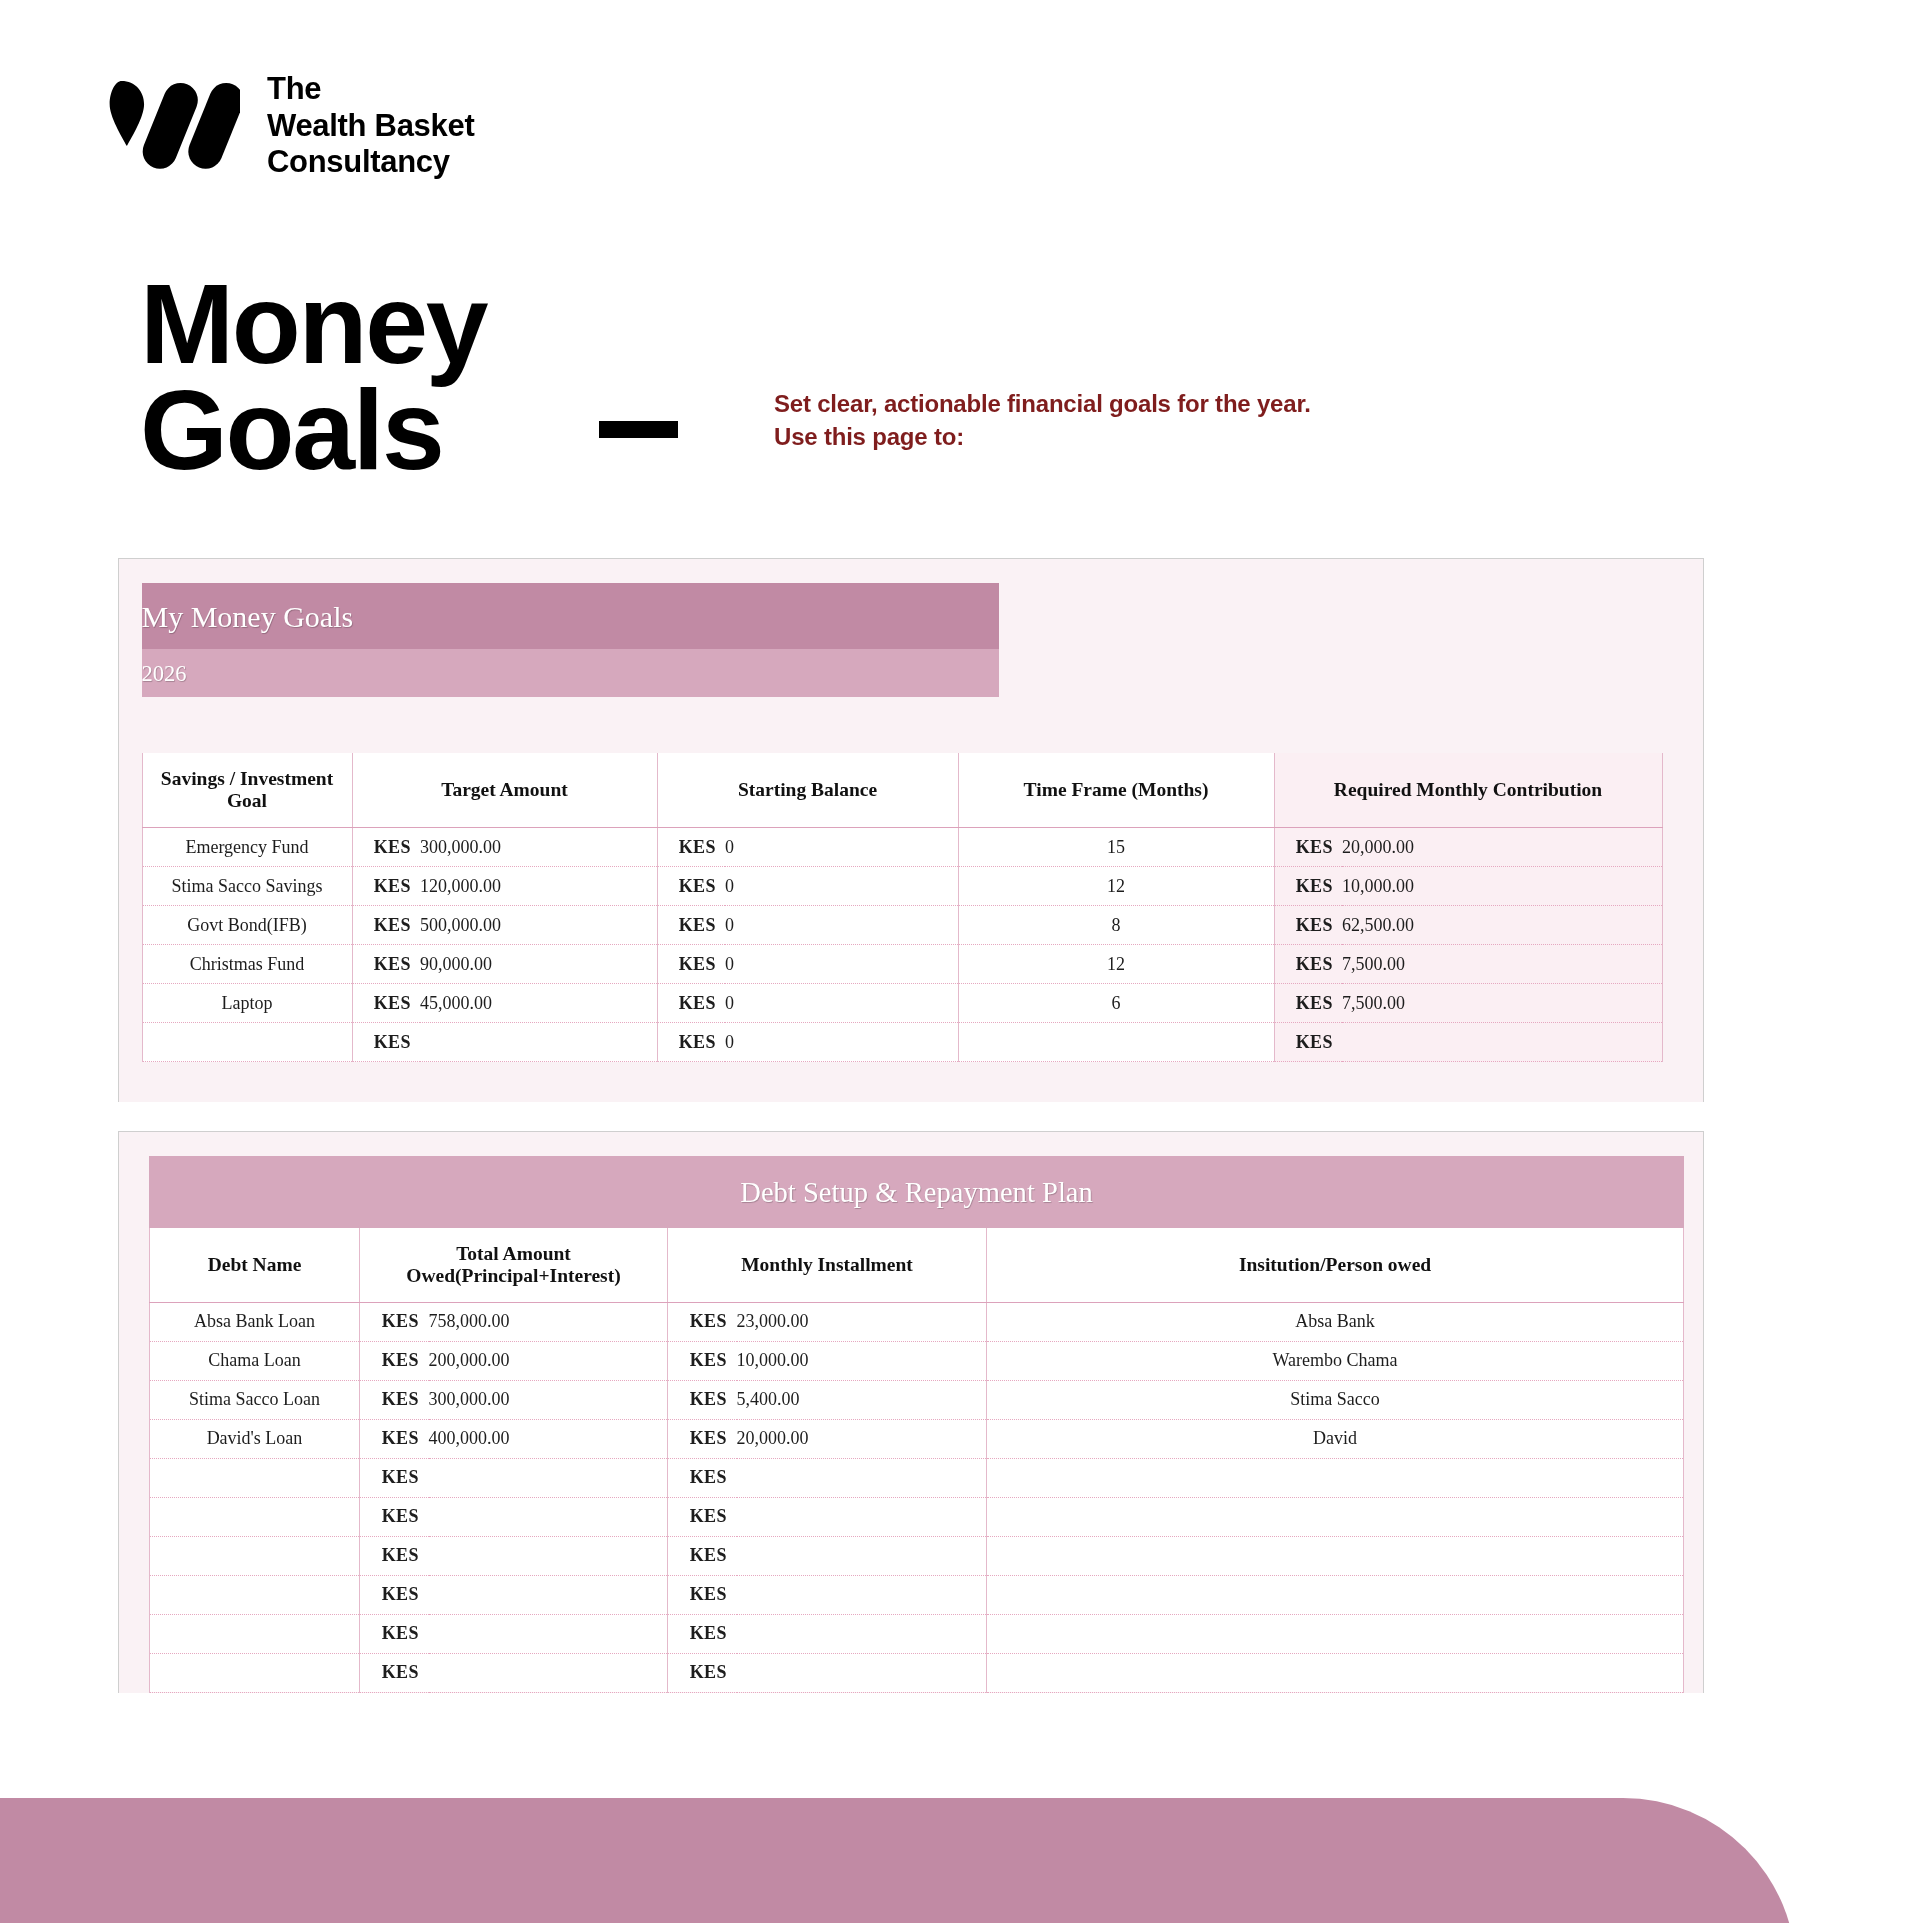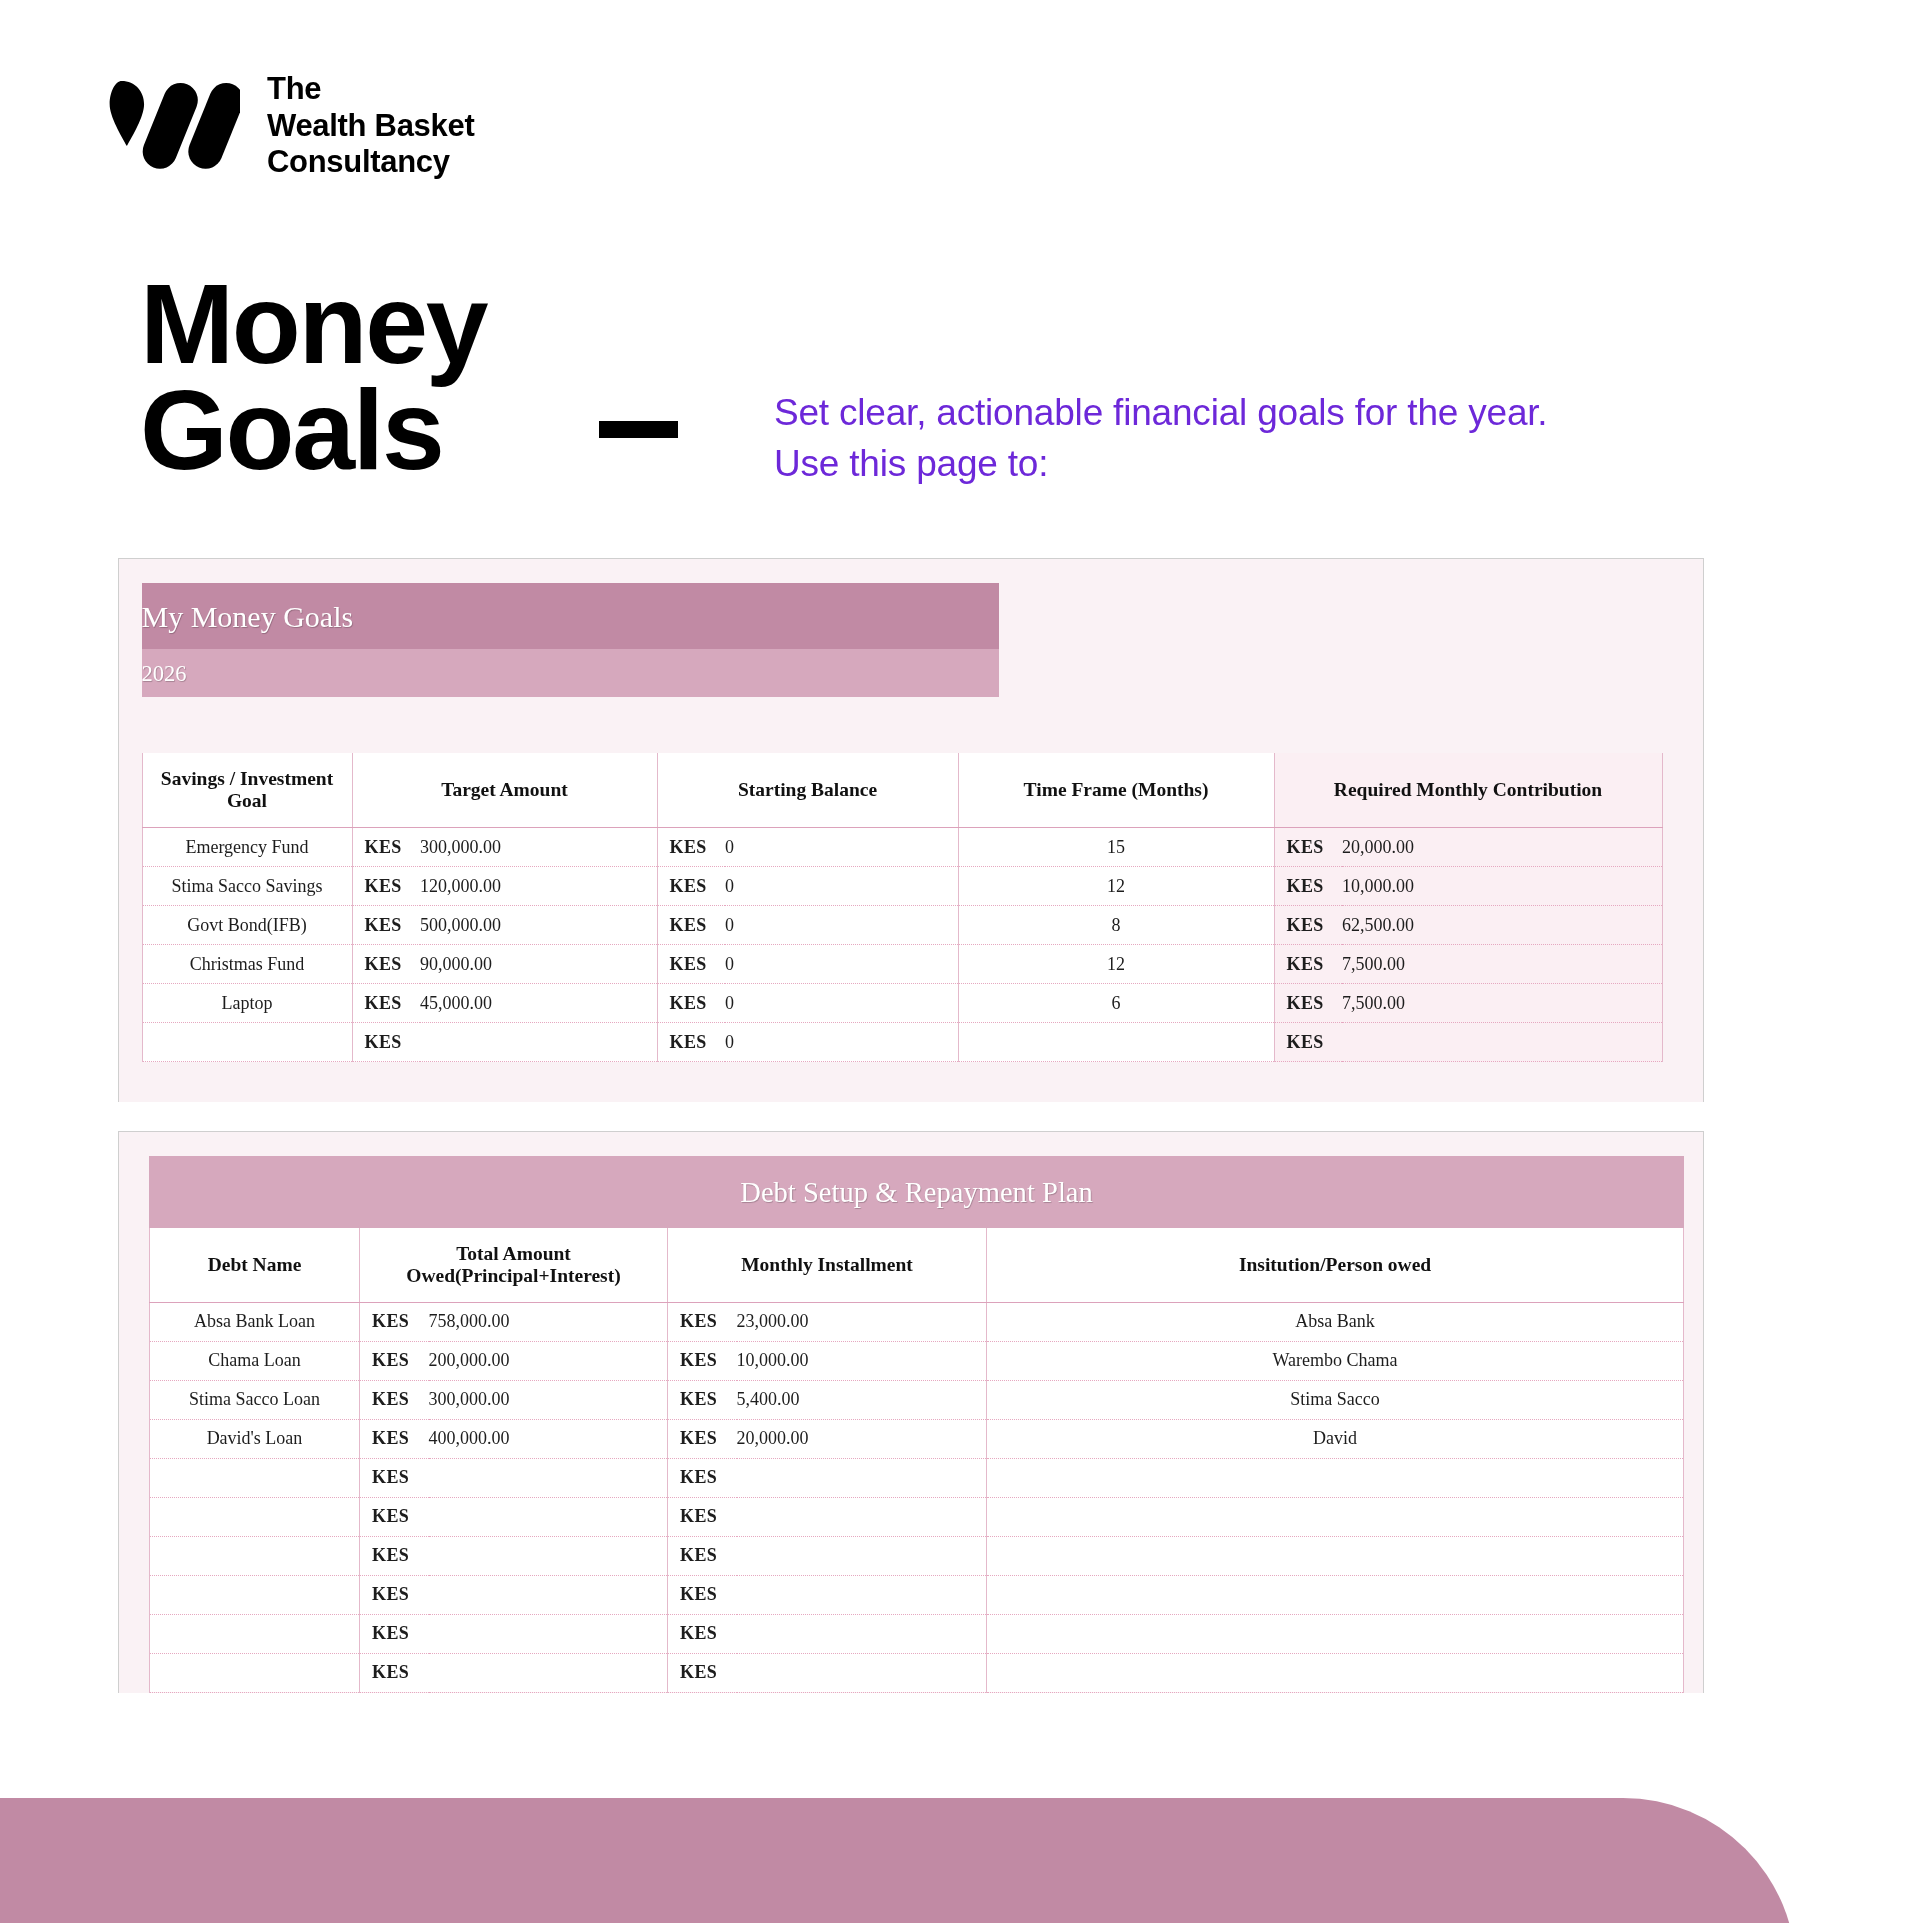--- a/index.html
+++ b/index.html
@@ -18,21 +18,21 @@
 
   
   .title-row { position:absolute; left:140px; top:271px; display:flex; align-items:flex-start; }
   .big-title {
     font-size:113px; font-weight:bold; line-height:0.94; color:#000;
     letter-spacing:-2.3px; width:451px;
   }
   .dash { width:79px; height:16.5px; background:#000; margin-top:150px; margin-left:7.5px; }
   .intro {
     position:absolute; left:774px; top:387px;
-    font-size:37px; line-height:1.38; color:#6d28d9; font-weight:400; letter-spacing:-0.2px;
+    font-size:24px; line-height:1.38; color:#7f1d1d; font-weight:700; letter-spacing:-0.2px;
   }
 
   
   .panel {
     position:absolute;
     background:#faf2f5;
     border-top:1.5px solid #cfcfcf;
     border-left:1.5px solid #cfcfcf;
     border-right:1.5px solid #cfcfcf;
     overflow:hidden;
@@ -76,21 +76,21 @@
   }
   .sheet th.col.hl { background:#fbeff3; }
 
   .sheet td {
     height:39px; font-size:18px; color:#1d1d1d; vertical-align:middle;
     border-bottom:1.5px dotted #e6a8c0;
     border-left:0.8px solid #e4b9cb; border-right:0.8px solid #e4b9cb;
     background:#fff;
   }
   .sheet td.name { text-align:center; padding:0 4.5px; }
-  .sheet td.cur  { padding-left:12px; text-align:left; font-weight:bold; letter-spacing:0.4px; }
+  .sheet td.cur  { padding-left:12px; text-align:center; font-weight:bold; letter-spacing:0.4px; }
   .sheet td.amt  { padding-right:54px; }
   .sheet td.num  { text-align:center; }
   .sheet td.inst { text-align:center; }
   .sheet td.hl   { background:#fbeff3; }
 
   
   .sheet td.cur { border-right:none; }
   .sheet td.amt { border-left:none; }
 
   

